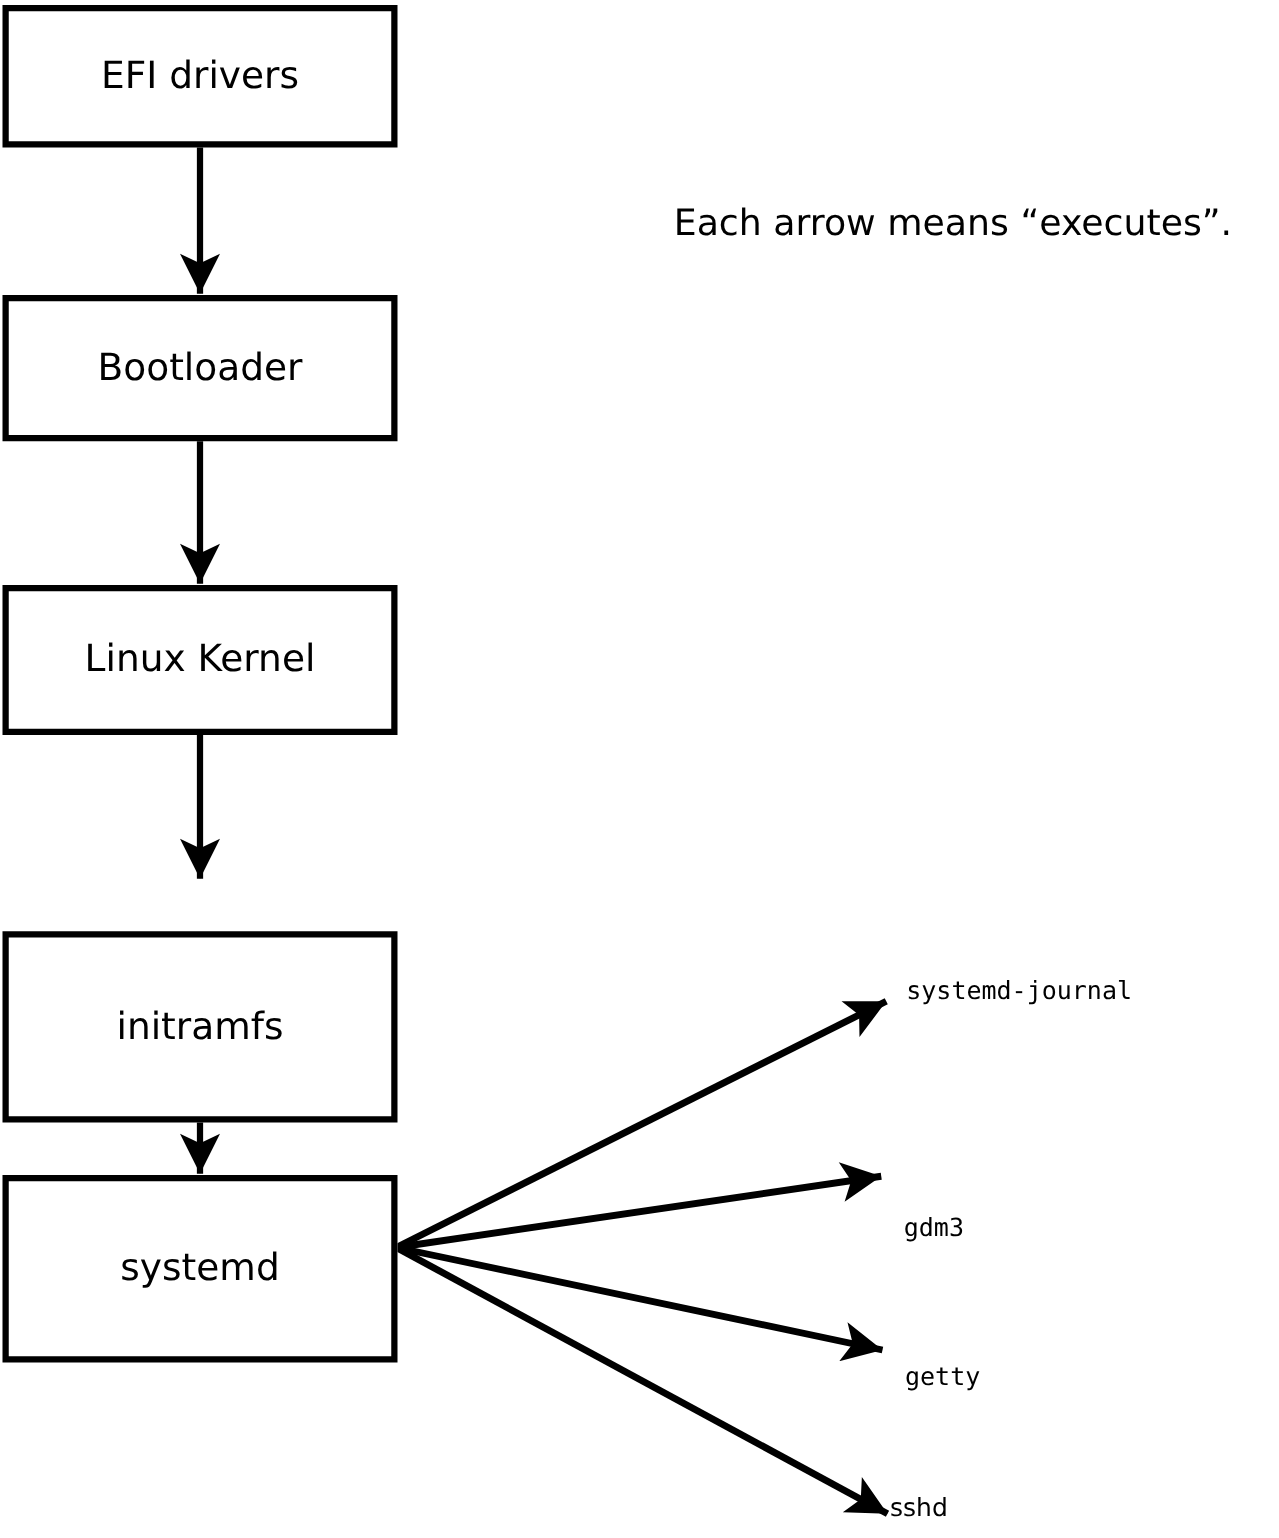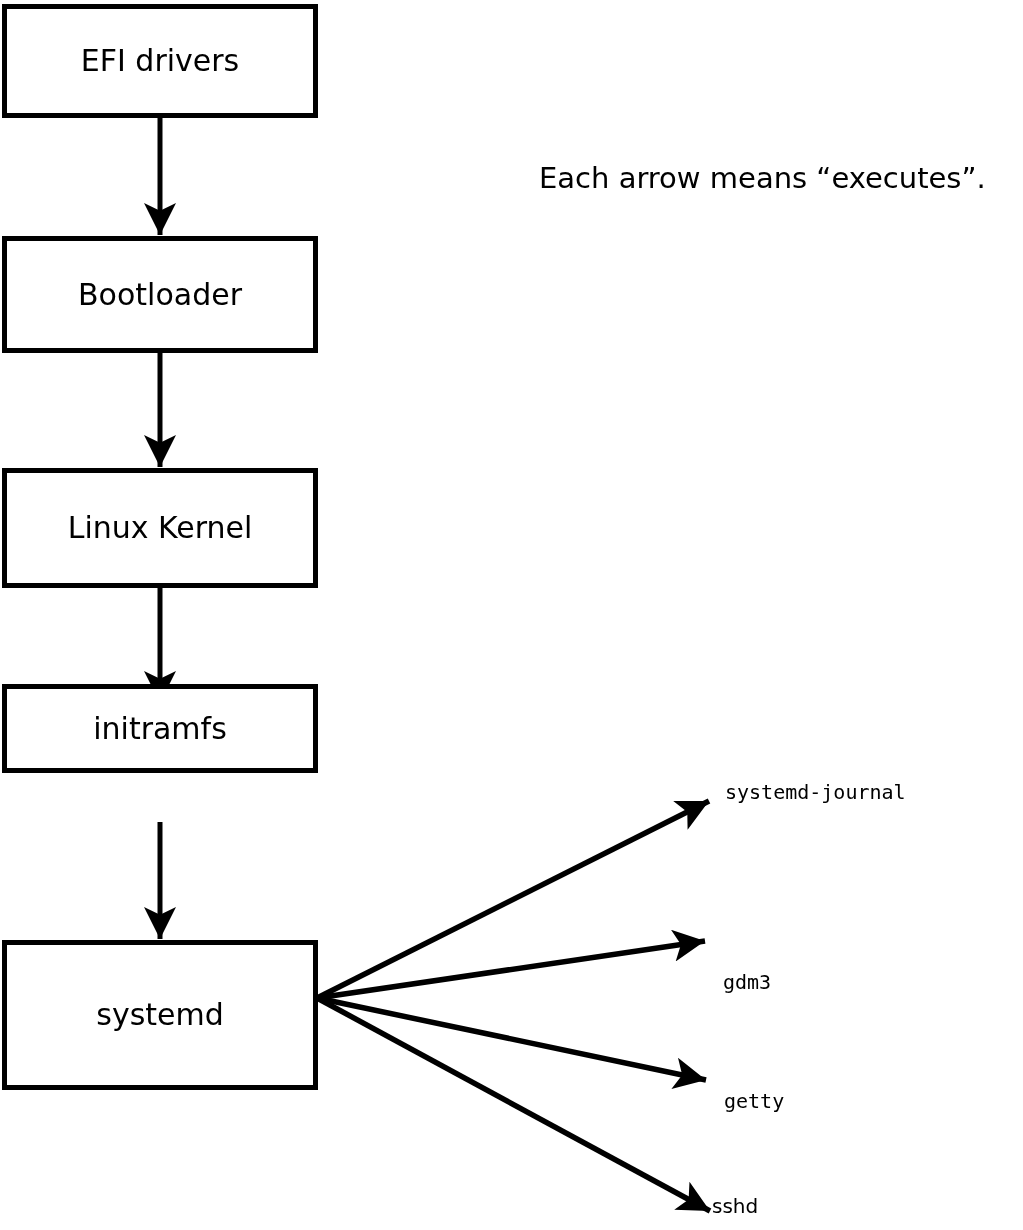--- a/index.html
+++ b/index.html
@@ -37,21 +37,21 @@
   }
   .node .label {
     font-size: 30px;
     line-height: 1;
     white-space: nowrap;
     text-align: center;
   }
   .node-efi       { top: 4px;   height: 114px; }
   .node-boot      { top: 236px; height: 117px; }
   .node-kernel    { top: 468px; height: 120px; }
-  .node-initramfs { top: 684px; height: 89px; }
+  .node-initramfs { top: 745px; height: 153px; }
   .node-systemd   { top: 940px; height: 150px; }
 
   .proc-label {
     position: absolute;
     transform: translateY(-50%);
     font-family: "DejaVu Sans Mono", monospace;
     font-size: 20px;
     line-height: 1;
     white-space: nowrap;
   }

